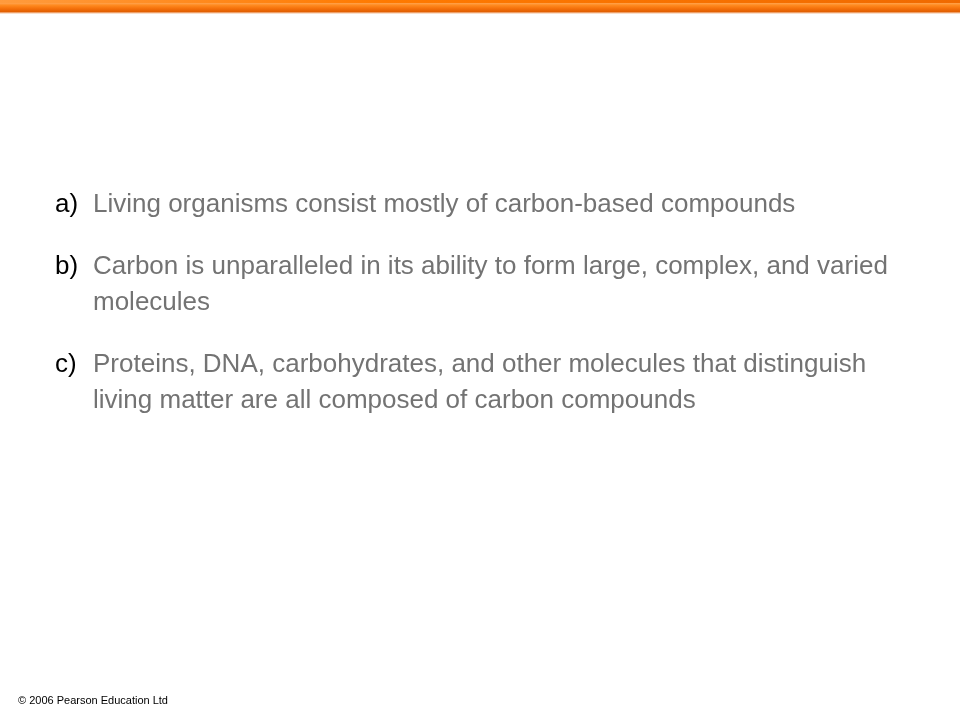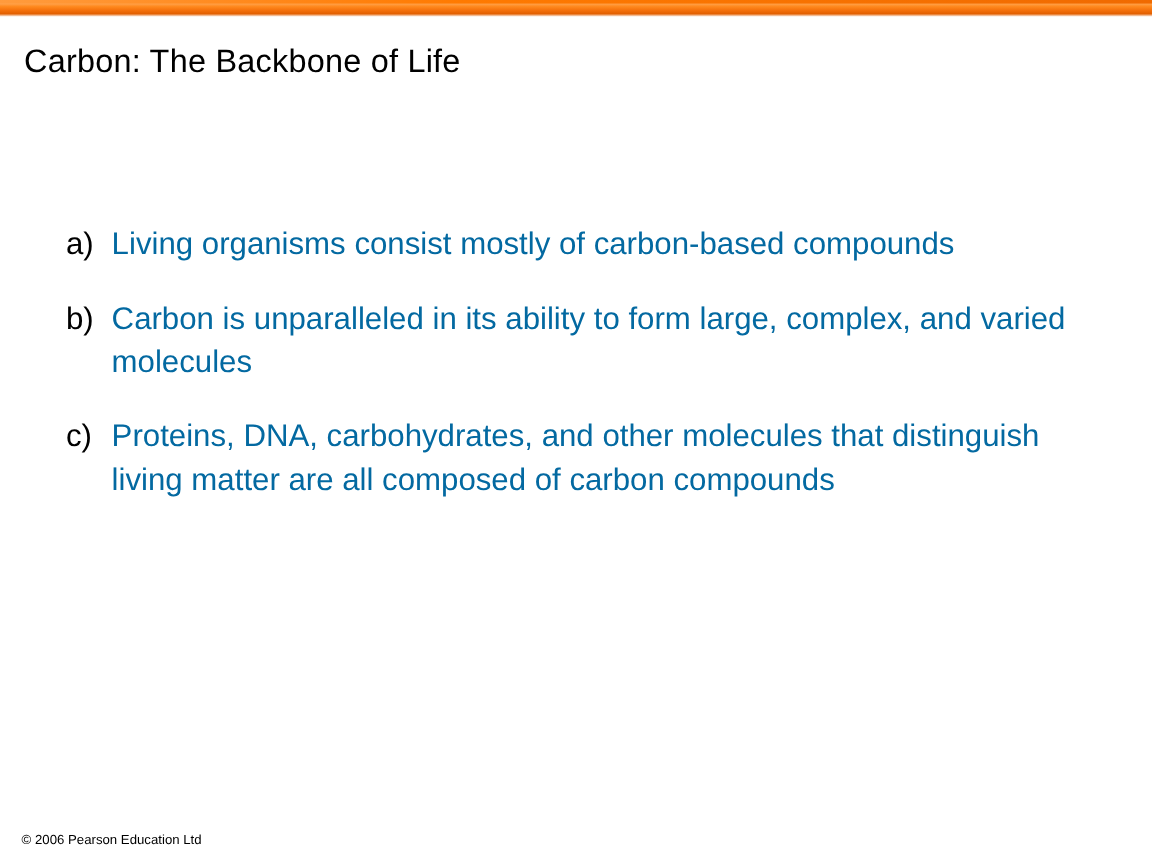--- a/index.html
+++ b/index.html
@@ -70,40 +70,39 @@
     flex: 0 0 auto;
     width: 38px;
     font-size: 26px;
     line-height: 36px;
     color: #000000;
   }
   .item-text {
     flex: 1 1 auto;
     font-size: 26px;
     line-height: 36px;
-    color: #0369a1;
+    color: #737373;
   }
   .footer {
     position: absolute;
     left: 18px;
     bottom: 14px;
     font-size: 11px;
     color: #000000;
   }
 </style>
 </head>
 <body>
 
 <div class="slide">
 
   <div class="top-bar">
     <div class="top-bar-cap"></div>
   </div>
 
-  <div class="title">Carbon: The Backbone of Life</div>
 
   <div class="body-list">
 
     <div class="list-item">
       <div class="marker">a)</div>
       <div class="item-text">Living organisms consist mostly of carbon-based compounds</div>
     </div>
 
     <div class="list-item">
       <div class="marker">b)</div>

